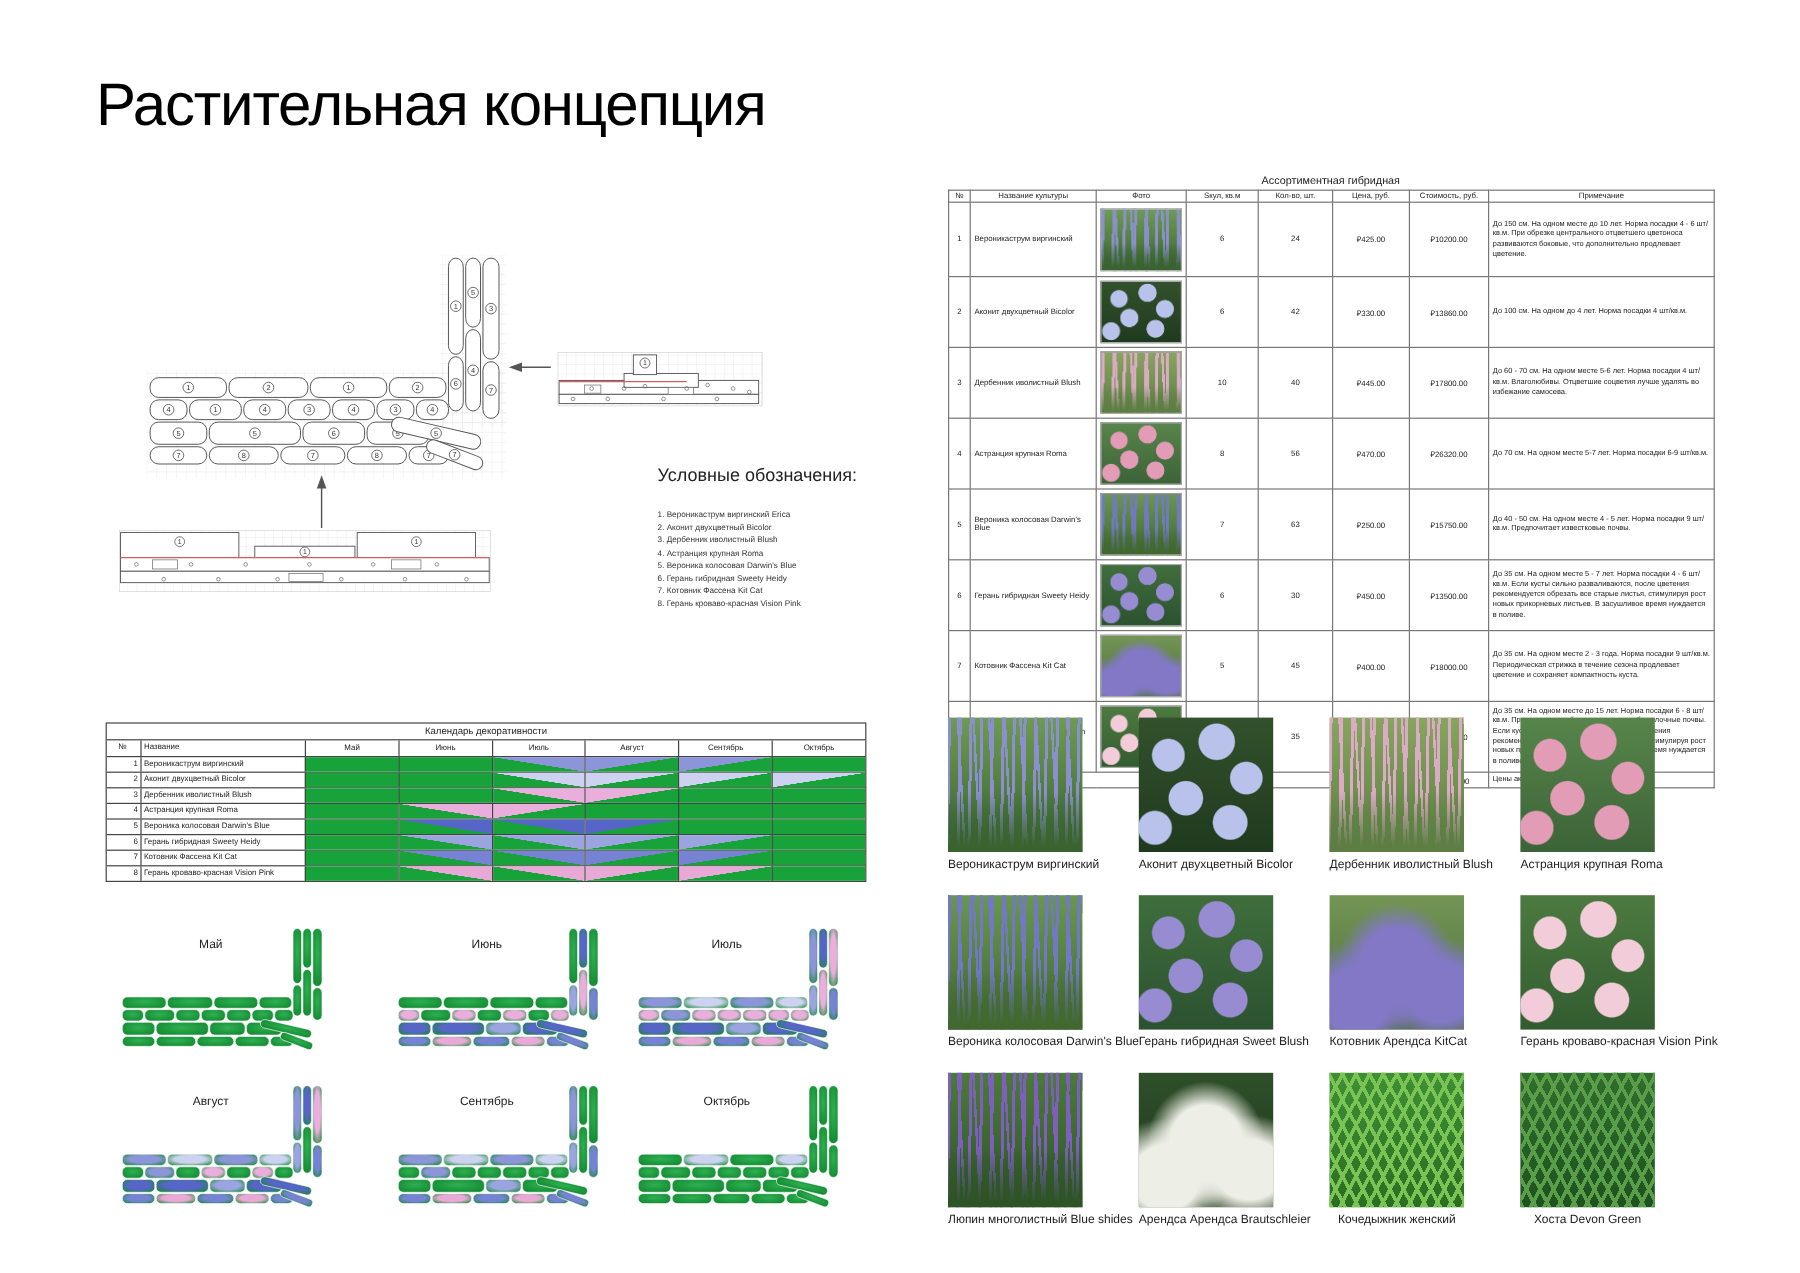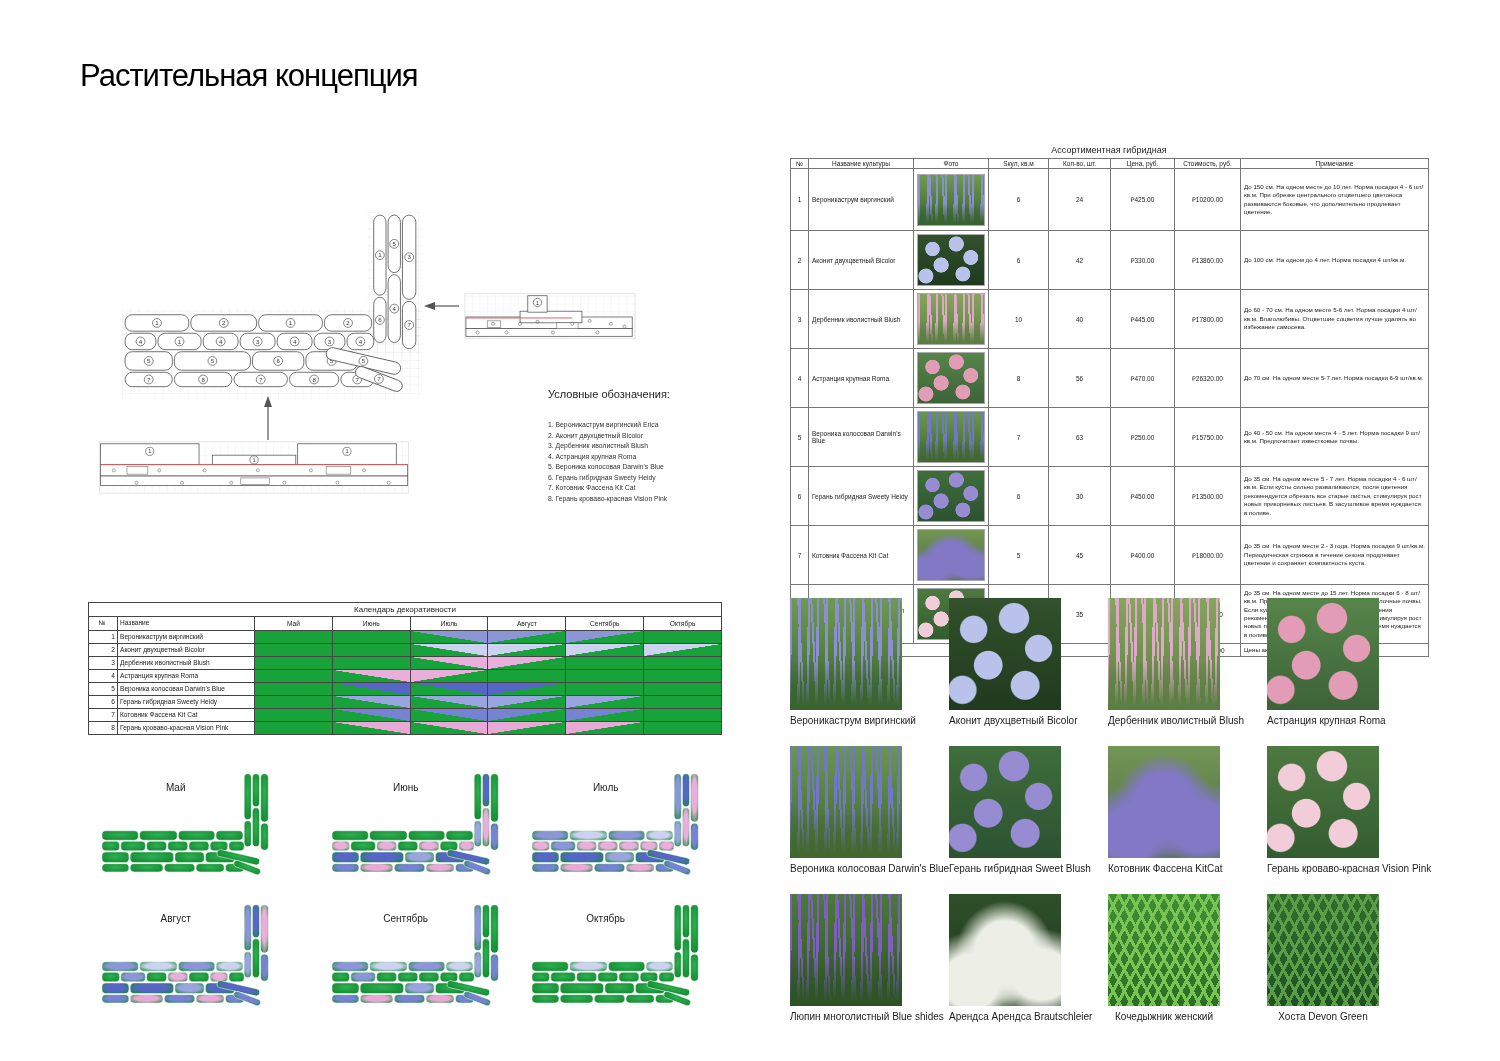--- a/index.html
+++ b/index.html
@@ -1,19 +1,19 @@
 <!DOCTYPE html>
 <html><head>
 <meta charset="utf-8">
 <style>
   html,body{margin:0;padding:0;}
   body{width:1500px;height:1061px;background:#ffffff;position:relative;overflow:hidden;
        font-family:"Liberation Sans",sans-serif;color:#111;}
   .abs{position:absolute;}
-  #slide-title{left:80px;top:58px;font-size:31px;font-weight:500;letter-spacing:-1px;color:#000;}
+  #slide-title{left:80px;top:58px;font-size:50px;font-weight:500;letter-spacing:-1px;color:#000;}
 
   
   #asst-wrap{left:790px;top:145px;width:638px;}
   #asst-title{text-align:center;font-size:9px;margin-bottom:3px;color:#222;}
   table.asst{border-collapse:collapse;table-layout:fixed;width:638px;font-size:6.5px;color:#222;}
   table.asst th,table.asst td{border:1px solid #777;padding:1px 2px;text-align:center;
       vertical-align:middle;font-weight:normal;overflow:hidden;}
   table.asst td.note{text-align:left;font-size:6.2px;line-height:1.35;padding:2px 3px;}
   table.asst td.name{text-align:left;padding-left:3px;}
   .photo-thumb{width:66px;height:50px;margin:2px auto;border:1px solid #aaa;}
@@ -25,21 +25,21 @@
   .cal-row{display:flex;height:12px;border-bottom:1px solid #444;}
   .cal-row:last-child{border-bottom:none;}
   .cal-row.hdr{height:13px;line-height:13px;}
   .c-num{width:26px;text-align:right;padding-right:2px;line-height:12px;flex:none;}
   .c-name{width:134px;border-left:1px solid #444;padding-left:2px;line-height:12px;
           white-space:nowrap;overflow:hidden;flex:none;}
   .c-month{flex:1;border-left:1px solid #444;text-align:center;}
 
   
   #legend{left:548px;top:388px;width:175px;}
-  #legend .lt{font-size:11px;margin-bottom:20px;color:#222;}
+  #legend .lt{font-size:15px;margin-bottom:20px;color:#222;}
   #legend .li{font-size:6.8px;line-height:1.55;color:#333;}
 
   
   .mini{width:172px;height:122px;}
   .mini .mlabel{position:absolute;top:20px;left:44%;transform:translateX(-50%);
                 font-size:10px;color:#222;}
   .mini svg{position:absolute;left:0;top:10px;}
 
   
   #gallery{left:790px;top:598px;display:grid;grid-template-columns:repeat(4,112px);
@@ -722,21 +722,21 @@
     <div class="gcell">
       <div class="ph" style="background: linear-gradient(rgba(0, 0, 0, 0) 0px, rgba(0, 0, 0, 0) 55%, rgb(65, 104, 47) 96%), repeating-linear-gradient(91deg, rgb(112, 121, 200) 0px, rgb(112, 121, 200) 2.5px, rgba(0, 0, 0, 0) 2.5px, rgba(0, 0, 0, 0) 9px), repeating-linear-gradient(87deg, rgb(112, 121, 200) 0px, rgb(112, 121, 200) 2px, rgba(0, 0, 0, 0) 2px, rgba(0, 0, 0, 0) 13px), linear-gradient(rgb(108, 149, 81), rgb(65, 104, 47));"></div>
       <div class="cap">Вероника колосовая Darwin's Blue</div>
     </div>
     <div class="gcell">
       <div class="ph" style="background: radial-gradient(circle at 22% 28%, rgb(151, 140, 210) 0px, rgb(151, 140, 210) 11%, rgba(0, 0, 0, 0) 12%), radial-gradient(circle at 58% 18%, rgb(151, 140, 210) 0px, rgb(151, 140, 210) 13%, rgba(0, 0, 0, 0) 14%), radial-gradient(circle at 80% 45%, rgb(151, 140, 210) 0px, rgb(151, 140, 210) 12%, rgba(0, 0, 0, 0) 13%), radial-gradient(circle at 35% 60%, rgb(151, 140, 210) 0px, rgb(151, 140, 210) 14%, rgba(0, 0, 0, 0) 15%), radial-gradient(circle at 68% 78%, rgb(151, 140, 210) 0px, rgb(151, 140, 210) 12%, rgba(0, 0, 0, 0) 13%), radial-gradient(circle at 12% 82%, rgb(151, 140, 210) 0px, rgb(151, 140, 210) 10%, rgba(0, 0, 0, 0) 11%), linear-gradient(rgb(63, 110, 60), rgb(44, 82, 48));"></div>
       <div class="cap">Герань гибридная Sweet Blush</div>
     </div>
     <div class="gcell">
       <div class="ph" style="background: radial-gradient(at 50% 52%, rgb(130, 120, 197) 0px, rgb(130, 120, 197) 38%, rgba(0, 0, 0, 0) 62%), radial-gradient(at 20% 78%, rgb(130, 120, 197) 0px, rgb(130, 120, 197) 22%, rgba(0, 0, 0, 0) 40%), radial-gradient(at 82% 72%, rgb(130, 120, 197) 0px, rgb(130, 120, 197) 22%, rgba(0, 0, 0, 0) 40%), linear-gradient(rgb(115, 149, 85), rgb(76, 110, 60));"></div>
-      <div class="cap">Котовник Фассена KitCat</div>
+      <div class="cap">Котовник Арендса KitCat</div>
     </div>
     <div class="gcell">
       <div class="ph" style="background: radial-gradient(circle at 22% 28%, rgb(242, 205, 217) 0px, rgb(242, 205, 217) 11%, rgba(0, 0, 0, 0) 12%), radial-gradient(circle at 58% 18%, rgb(242, 205, 217) 0px, rgb(242, 205, 217) 13%, rgba(0, 0, 0, 0) 14%), radial-gradient(circle at 80% 45%, rgb(242, 205, 217) 0px, rgb(242, 205, 217) 12%, rgba(0, 0, 0, 0) 13%), radial-gradient(circle at 35% 60%, rgb(242, 205, 217) 0px, rgb(242, 205, 217) 14%, rgba(0, 0, 0, 0) 15%), radial-gradient(circle at 68% 78%, rgb(242, 205, 217) 0px, rgb(242, 205, 217) 12%, rgba(0, 0, 0, 0) 13%), radial-gradient(circle at 12% 82%, rgb(242, 205, 217) 0px, rgb(242, 205, 217) 10%, rgba(0, 0, 0, 0) 11%), linear-gradient(rgb(77, 122, 64), rgb(50, 92, 48));"></div>
       <div class="cap">Герань кроваво-красная Vision Pink</div>
     </div>
     <div class="gcell">
       <div class="ph" style="background: linear-gradient(rgba(0, 0, 0, 0) 0px, rgba(0, 0, 0, 0) 55%, rgb(46, 84, 38) 96%), repeating-linear-gradient(91deg, rgb(126, 95, 192) 0px, rgb(126, 95, 192) 2.5px, rgba(0, 0, 0, 0) 2.5px, rgba(0, 0, 0, 0) 9px), repeating-linear-gradient(87deg, rgb(126, 95, 192) 0px, rgb(126, 95, 192) 2px, rgba(0, 0, 0, 0) 2px, rgba(0, 0, 0, 0) 13px), linear-gradient(rgb(76, 122, 58), rgb(46, 84, 38));"></div>
       <div class="cap">Люпин многолистный Blue shides</div>
     </div>
     <div class="gcell">

